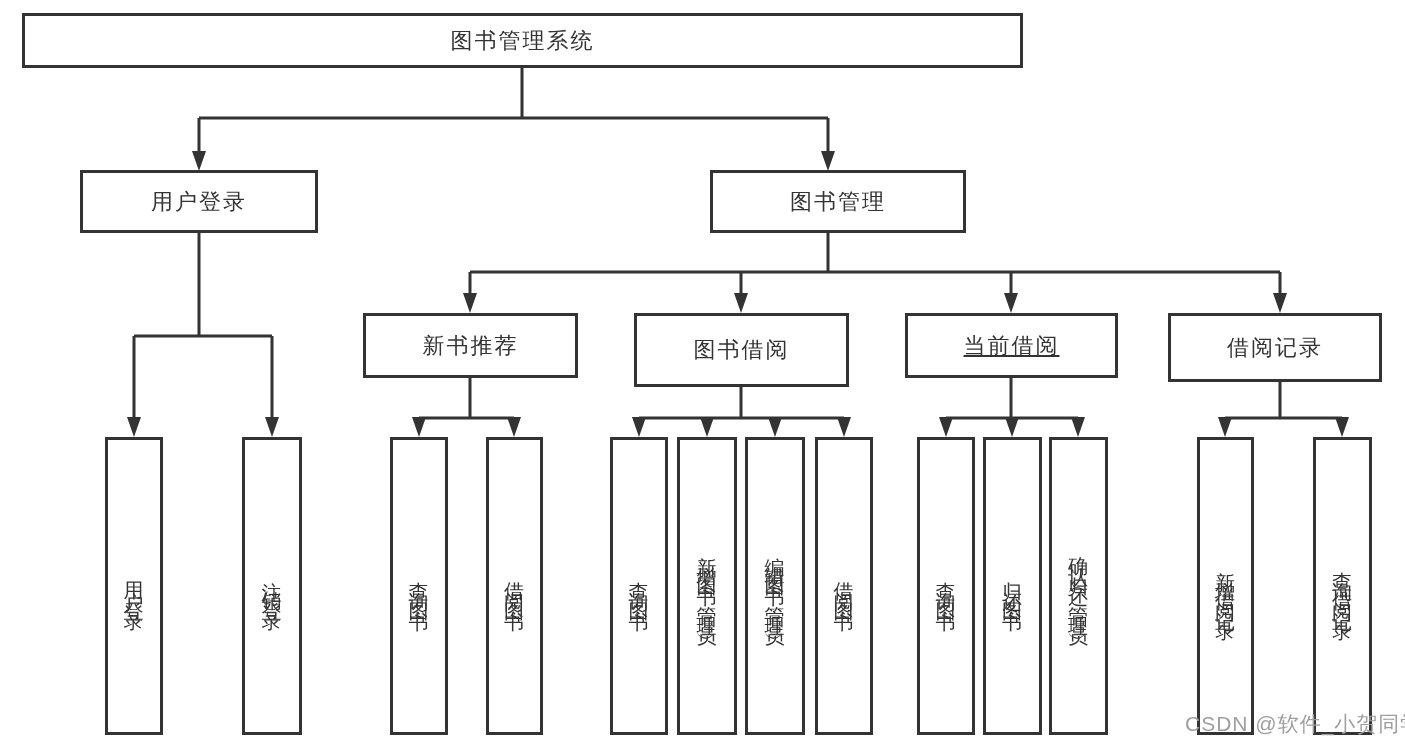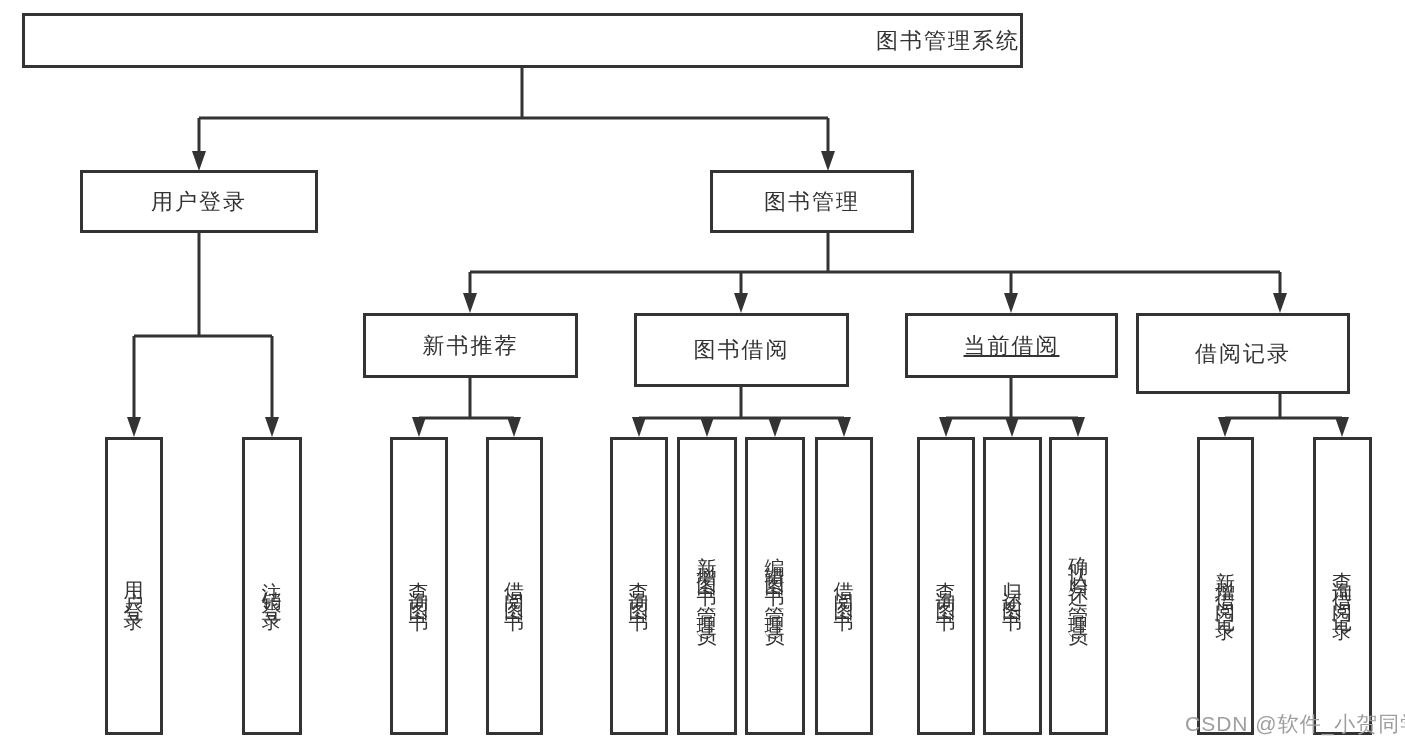--- a/index.html
+++ b/index.html
@@ -36,27 +36,27 @@
     position:absolute;
     left:1185px; top:710px;
     font-size:21px;
     color:#9e9e9e;
     letter-spacing:1px;
     white-space:nowrap;
     z-index:5;
   }
 
   
-  #n-root   { left:22px;   top:13px;  width:1001px; height:55px;justify-content:flex-end; }
+  #n-root   { left:22px;   top:13px;  width:1001px; height:55px; }
   #n-login  { left:80px;   top:170px; width:238px;  height:63px; }
-  #n-mgmt   { left:710px;  top:170px; width:204px;  height:63px; }
+  #n-mgmt   { left:710px;  top:170px; width:256px;  height:63px; }
   #n-rec    { left:363px;  top:313px; width:215px;  height:65px;text-align:right; }
   #n-borrow { left:634px;  top:313px; width:215px;  height:74px; }
   #n-cur    { left:905px;  top:313px; width:213px;  height:65px;text-decoration:underline; }
-  #n-hist   { left:1136px; top:313px; width:214px;  height:81px; }
+  #n-hist   { left:1168px; top:313px; width:214px;  height:69px; }
   #l-a1 { left:105px;  top:437px; width:58px; height:298px; }
   #l-a2 { left:242px;  top:437px; width:60px; height:298px; }
   #l-b1 { left:390px;  top:437px; width:58px; height:298px; }
   #l-b2 { left:486px;  top:437px; width:57px; height:298px; }
   #l-c1 { left:610px;  top:437px; width:58px; height:298px; }
   #l-c2 { left:677px;  top:437px; width:60px; height:298px; }
   #l-c3 { left:745px;  top:437px; width:60px; height:298px; }
   #l-c4 { left:815px;  top:437px; width:58px; height:298px; }
   #l-d1 { left:917px;  top:437px; width:58px; height:298px; }
   #l-d2 { left:983px;  top:437px; width:59px; height:298px; }

